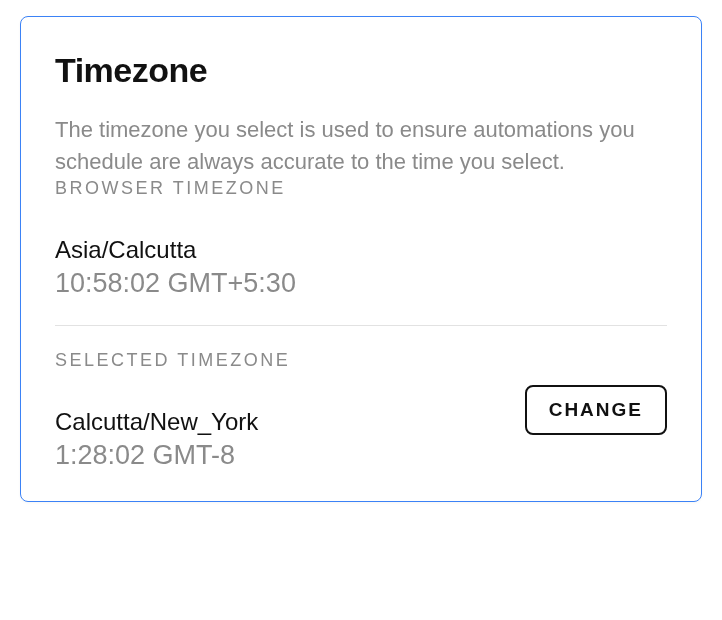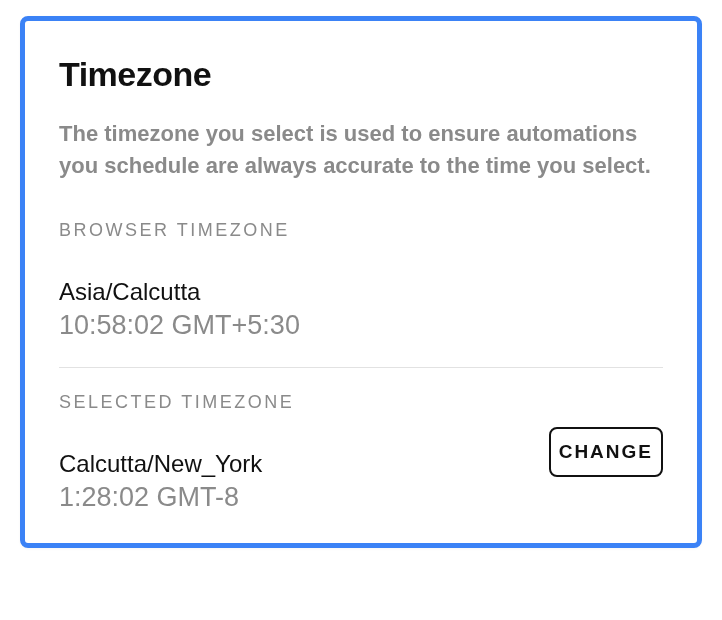--- a/index.html
+++ b/index.html
@@ -11,40 +11,39 @@
     body {
       font-family: -apple-system, BlinkMacSystemFont, "Segoe UI", Helvetica, Arial, sans-serif;
       background: #ffffff;
       width: 722px;
       height: 620px;
       padding: 16px 20px;
     }
 
     .card {
       background: #ffffff;
-      border: 5px solid #3b82f6;
+      border: 1px solid #3b82f6;
       border-radius: 8px;
       box-shadow: 0 1px 3px rgba(0,0,0,0.04);
       padding: 34px 34px 30px 34px;
     }
 
     .card-title {
       font-size: 34px;
       font-weight: 700;
       color: #111111;
       letter-spacing: -0.5px;
       margin-bottom: 24px;
     }
 
     .card-description {
       font-size: 22px;
       line-height: 1.45;
       color: #8a8a8a;
-      margin-bottom: 38px;
-      font-weight: 700;
+      font-weight: 400;
     }
 
     .section {
       display: flex;
       justify-content: center;
       align-items: center;
     }
 
     .section-info {
       flex: 1;
@@ -76,21 +75,21 @@
     .divider {
       border: none;
       border-top: 1px solid #e2e2e2;
       margin: 26px 0 24px 0;
     }
 
     .change-button {
       background: #ffffff;
       border: 2px solid #111111;
       border-radius: 8px;
-      padding: 12px 8px;
+      padding: 12px 22px;
       font-size: 19px;
       font-weight: 600;
       letter-spacing: 2px;
       color: #111111;
       cursor: pointer;
       font-family: inherit;
     }
   </style>
 </head>
 <body>

